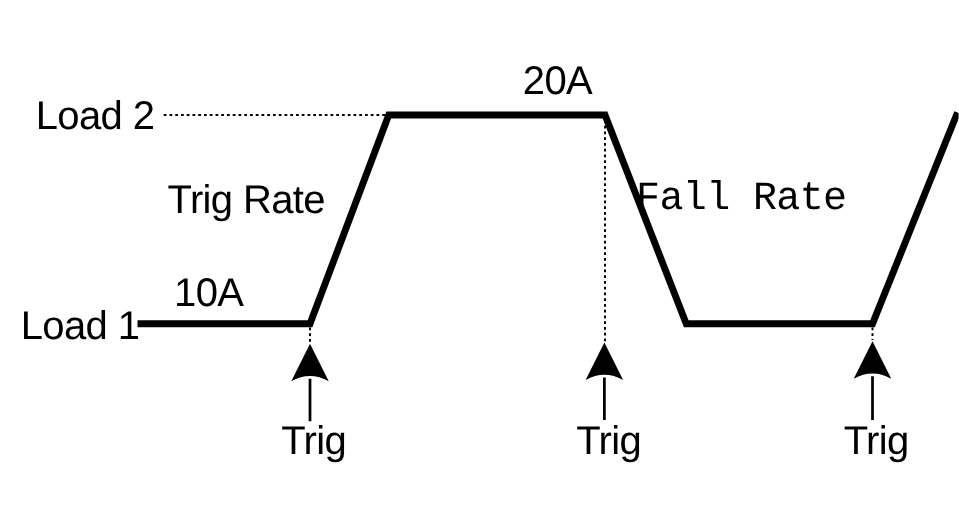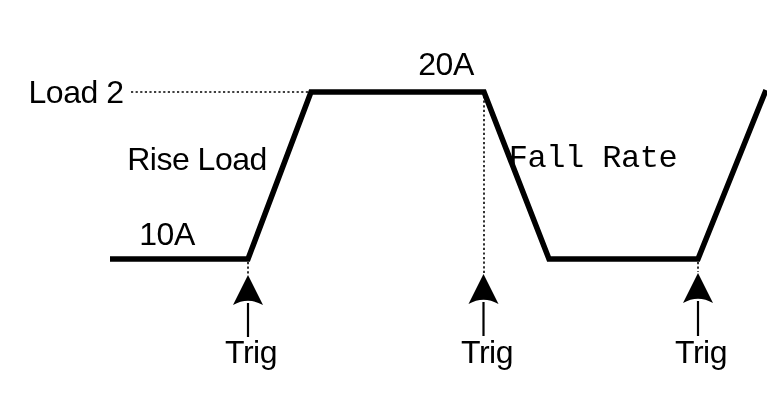--- a/index.html
+++ b/index.html
@@ -79,26 +79,27 @@
       <path class="head" d="M0 0 L15 30 Q0 21.5 -15 30 Z"></path>
     </g>
     <g transform="translate(698,273)">
       <line class="stem" x1="0" y1="28" x2="0" y2="63"></line>
       <path class="head" d="M0 0 L15 30 Q0 21.5 -15 30 Z"></path>
     </g>
   </svg>
 
   <div class="lbl" style="left:76px; top:92px;">Load 2</div>
 
+  <div class="lbl" style="left:64px; top:260px;">Load 1</div>
 
   <div class="lbl" style="left:398px; top:64px;margin-left:48px;">20A</div>
 
   <div class="lbl" style="left:167px; top:234px;">10A</div>
 
-  <div class="lbl" style="left:197px; top:159px;">Rise Load</div>
+  <div class="lbl" style="left:197px; top:159px;">Trig Rate</div>
 
   <div class="lbl" style="left:593px; top:159px;font-family:Liberation Mono, monospace;">Fall Rate</div>
 
   <div class="lbl" style="left:251px; top:352px;">Trig</div>
 
   <div class="lbl" style="left:487px; top:352px;">Trig</div>
 
   <div class="lbl" style="left:701px; top:352px;">Trig</div>
 
 </div>

